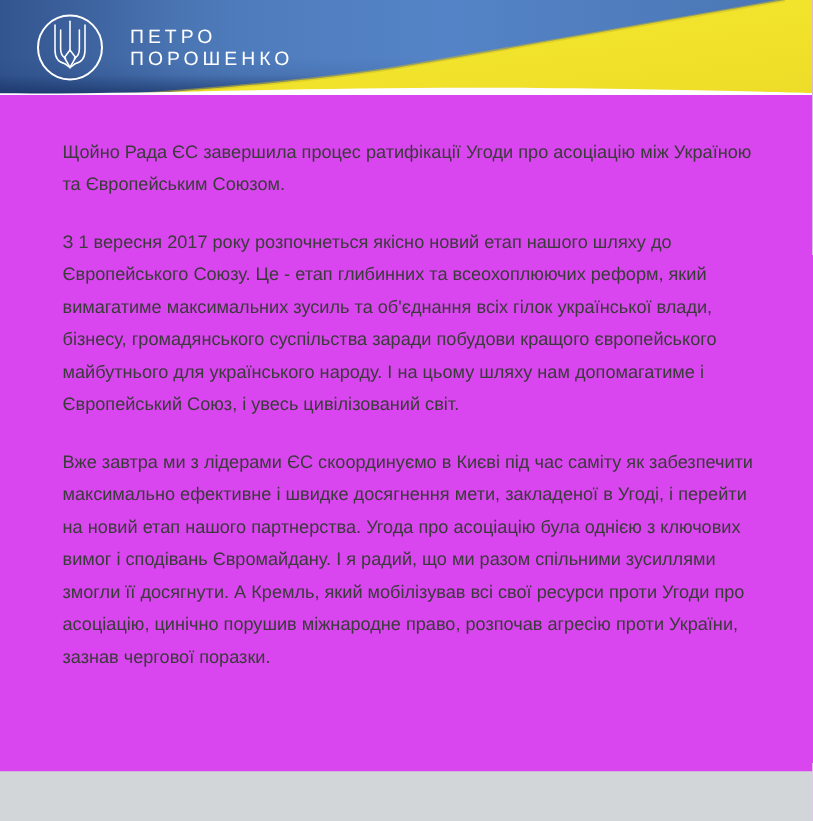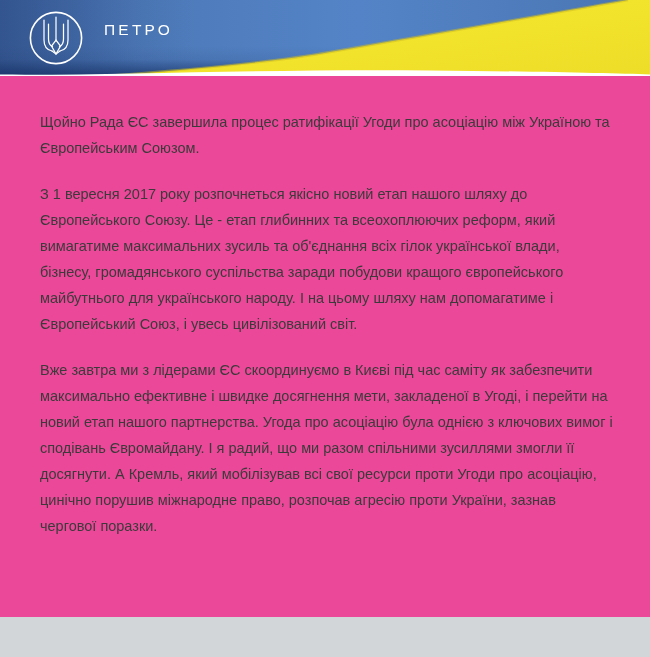--- a/index.html
+++ b/index.html
@@ -10,21 +10,21 @@
     height: 657px;
     margin: 0 auto;
     background: #d2d6d9;
     font-family: "Liberation Sans", sans-serif;
     overflow: hidden;
   }
   .card {
     position: relative;
     width: 650px;
     height: 617px;
-    background: #ec4899;
+    background: #d946ef;
     overflow: hidden;
   }
   
   .flag-header {
     position: relative;
     width: 100%;
     height: 76px;
   }
   .flag-svg {
     position: absolute;
@@ -50,21 +50,21 @@
     letter-spacing: 3.2px;
     font-weight: 400;
     text-transform: uppercase;
     white-space: nowrap;
   }
   
   .statement-body {
     padding: 33px 35px 0 35px;
   }
   .statement-body p {
-    margin: 0 0 20px 5px;
+    margin: 0 0 20px 15px;
     font-size: 14.5px;
     line-height: 26px;
     color: #3b3b3b;
     text-align: left;
   }
   
   .footer-strip {
     width: 650px;
     height: 40px;
     background: #d2d6d9;
@@ -119,20 +119,21 @@
             <path d="M34.5,13 V28 C34.5,32.5 33,34.5 30.5,35.5"></path>
             <path d="M27,6 V30"></path>
             <path d="M27,29 L22.5,35 L27,43 L31.5,35 Z"></path>
             <path d="M23,40 L27,43 L31,40"></path>
           </g>
         </g>
       </svg>
 
       <div class="brand-name">
         <div>ПЕТРО</div>
+        <div>ПОРОШЕНКО</div>
       </div>
     </header>
 
     <main class="statement-body">
       <p>Щойно Рада ЄС завершила процес ратифікації Угоди про асоціацію між Україною та Європейським Союзом.</p>
       <p>З 1 вересня 2017 року розпочнеться якісно новий етап нашого шляху до Європейського Союзу. Це - етап глибинних та всеохоплюючих реформ, який вимагатиме максимальних зусиль та об'єднання всіх гілок української влади, бізнесу, громадянського суспільства заради побудови кращого європейського майбутнього для українського народу. І на цьому шляху нам допомагатиме і Європейський Союз, і увесь цивілізований світ.</p>
       <p>Вже завтра ми з лідерами ЄС скоординуємо в Києві під час саміту як забезпечити максимально ефективне і швидке досягнення мети, закладеної в Угоді, і перейти на новий етап нашого партнерства. Угода про асоціацію була однією з ключових вимог і сподівань Євромайдану. І я радий, що ми разом спільними зусиллями змогли її досягнути. А Кремль, який мобілізував всі свої ресурси проти Угоди про асоціацію, цинічно порушив міжнародне право, розпочав агресію проти України, зазнав чергової поразки.</p>
 
     </main>
 

